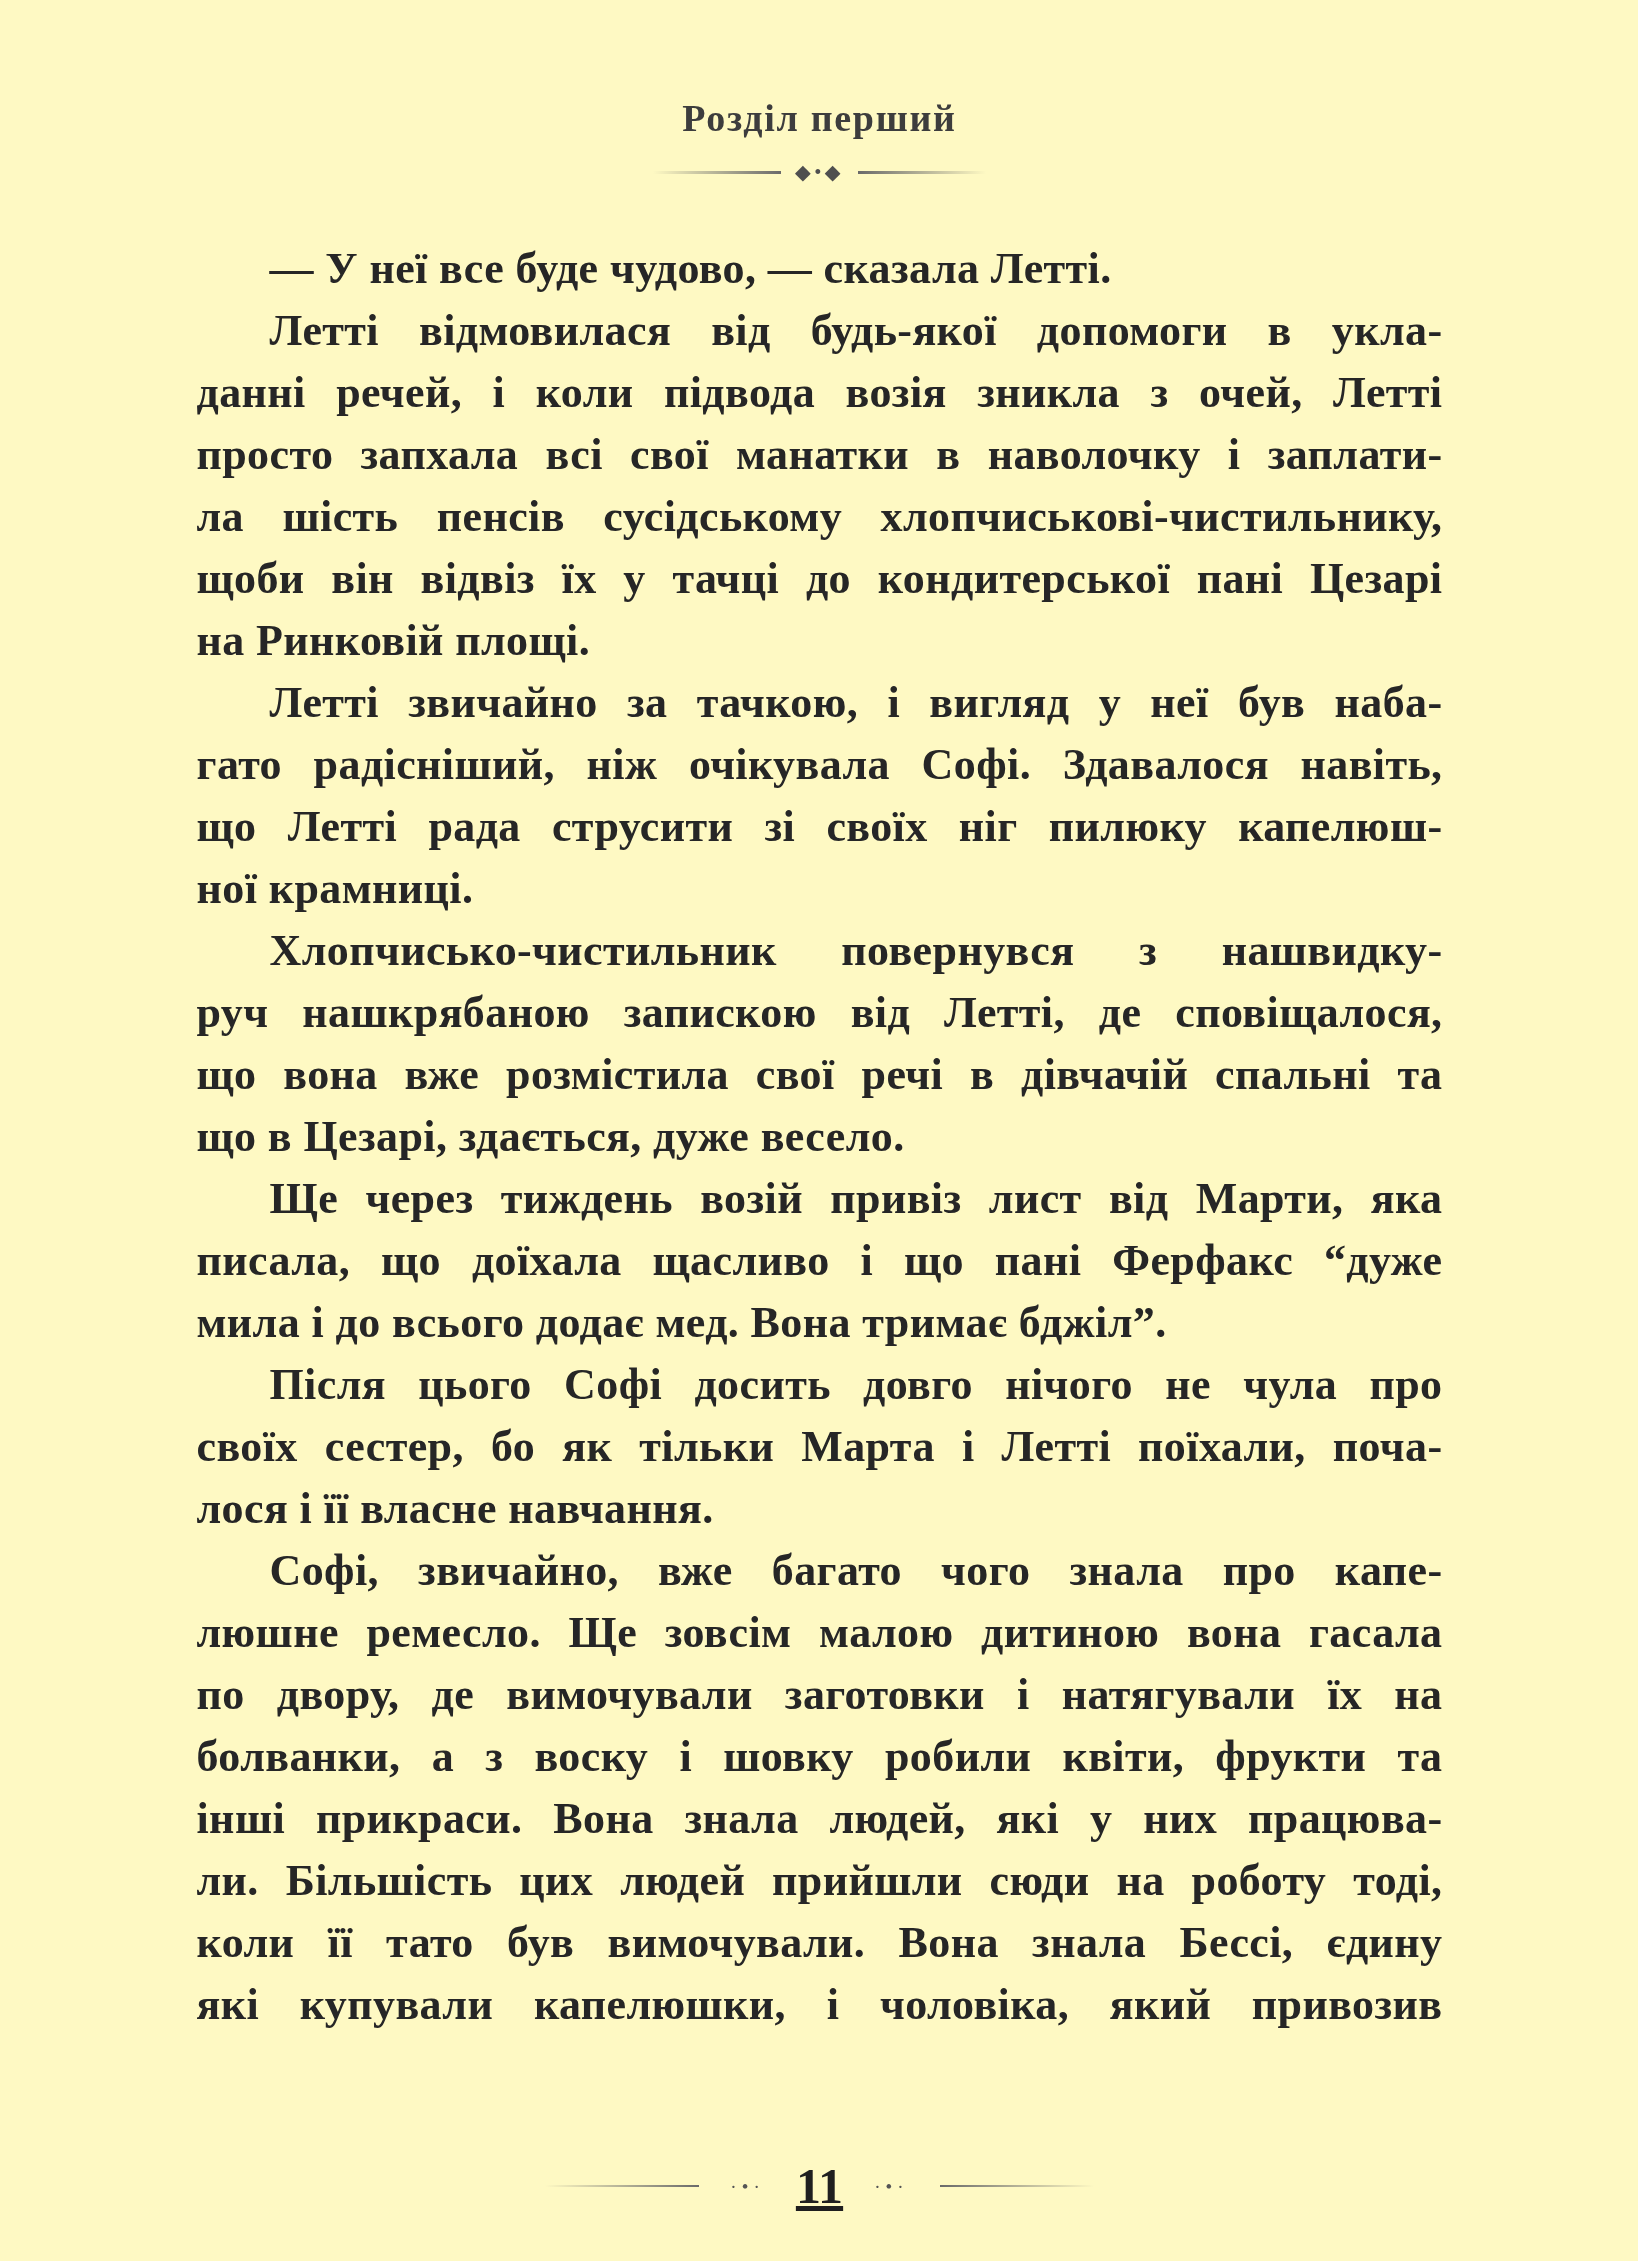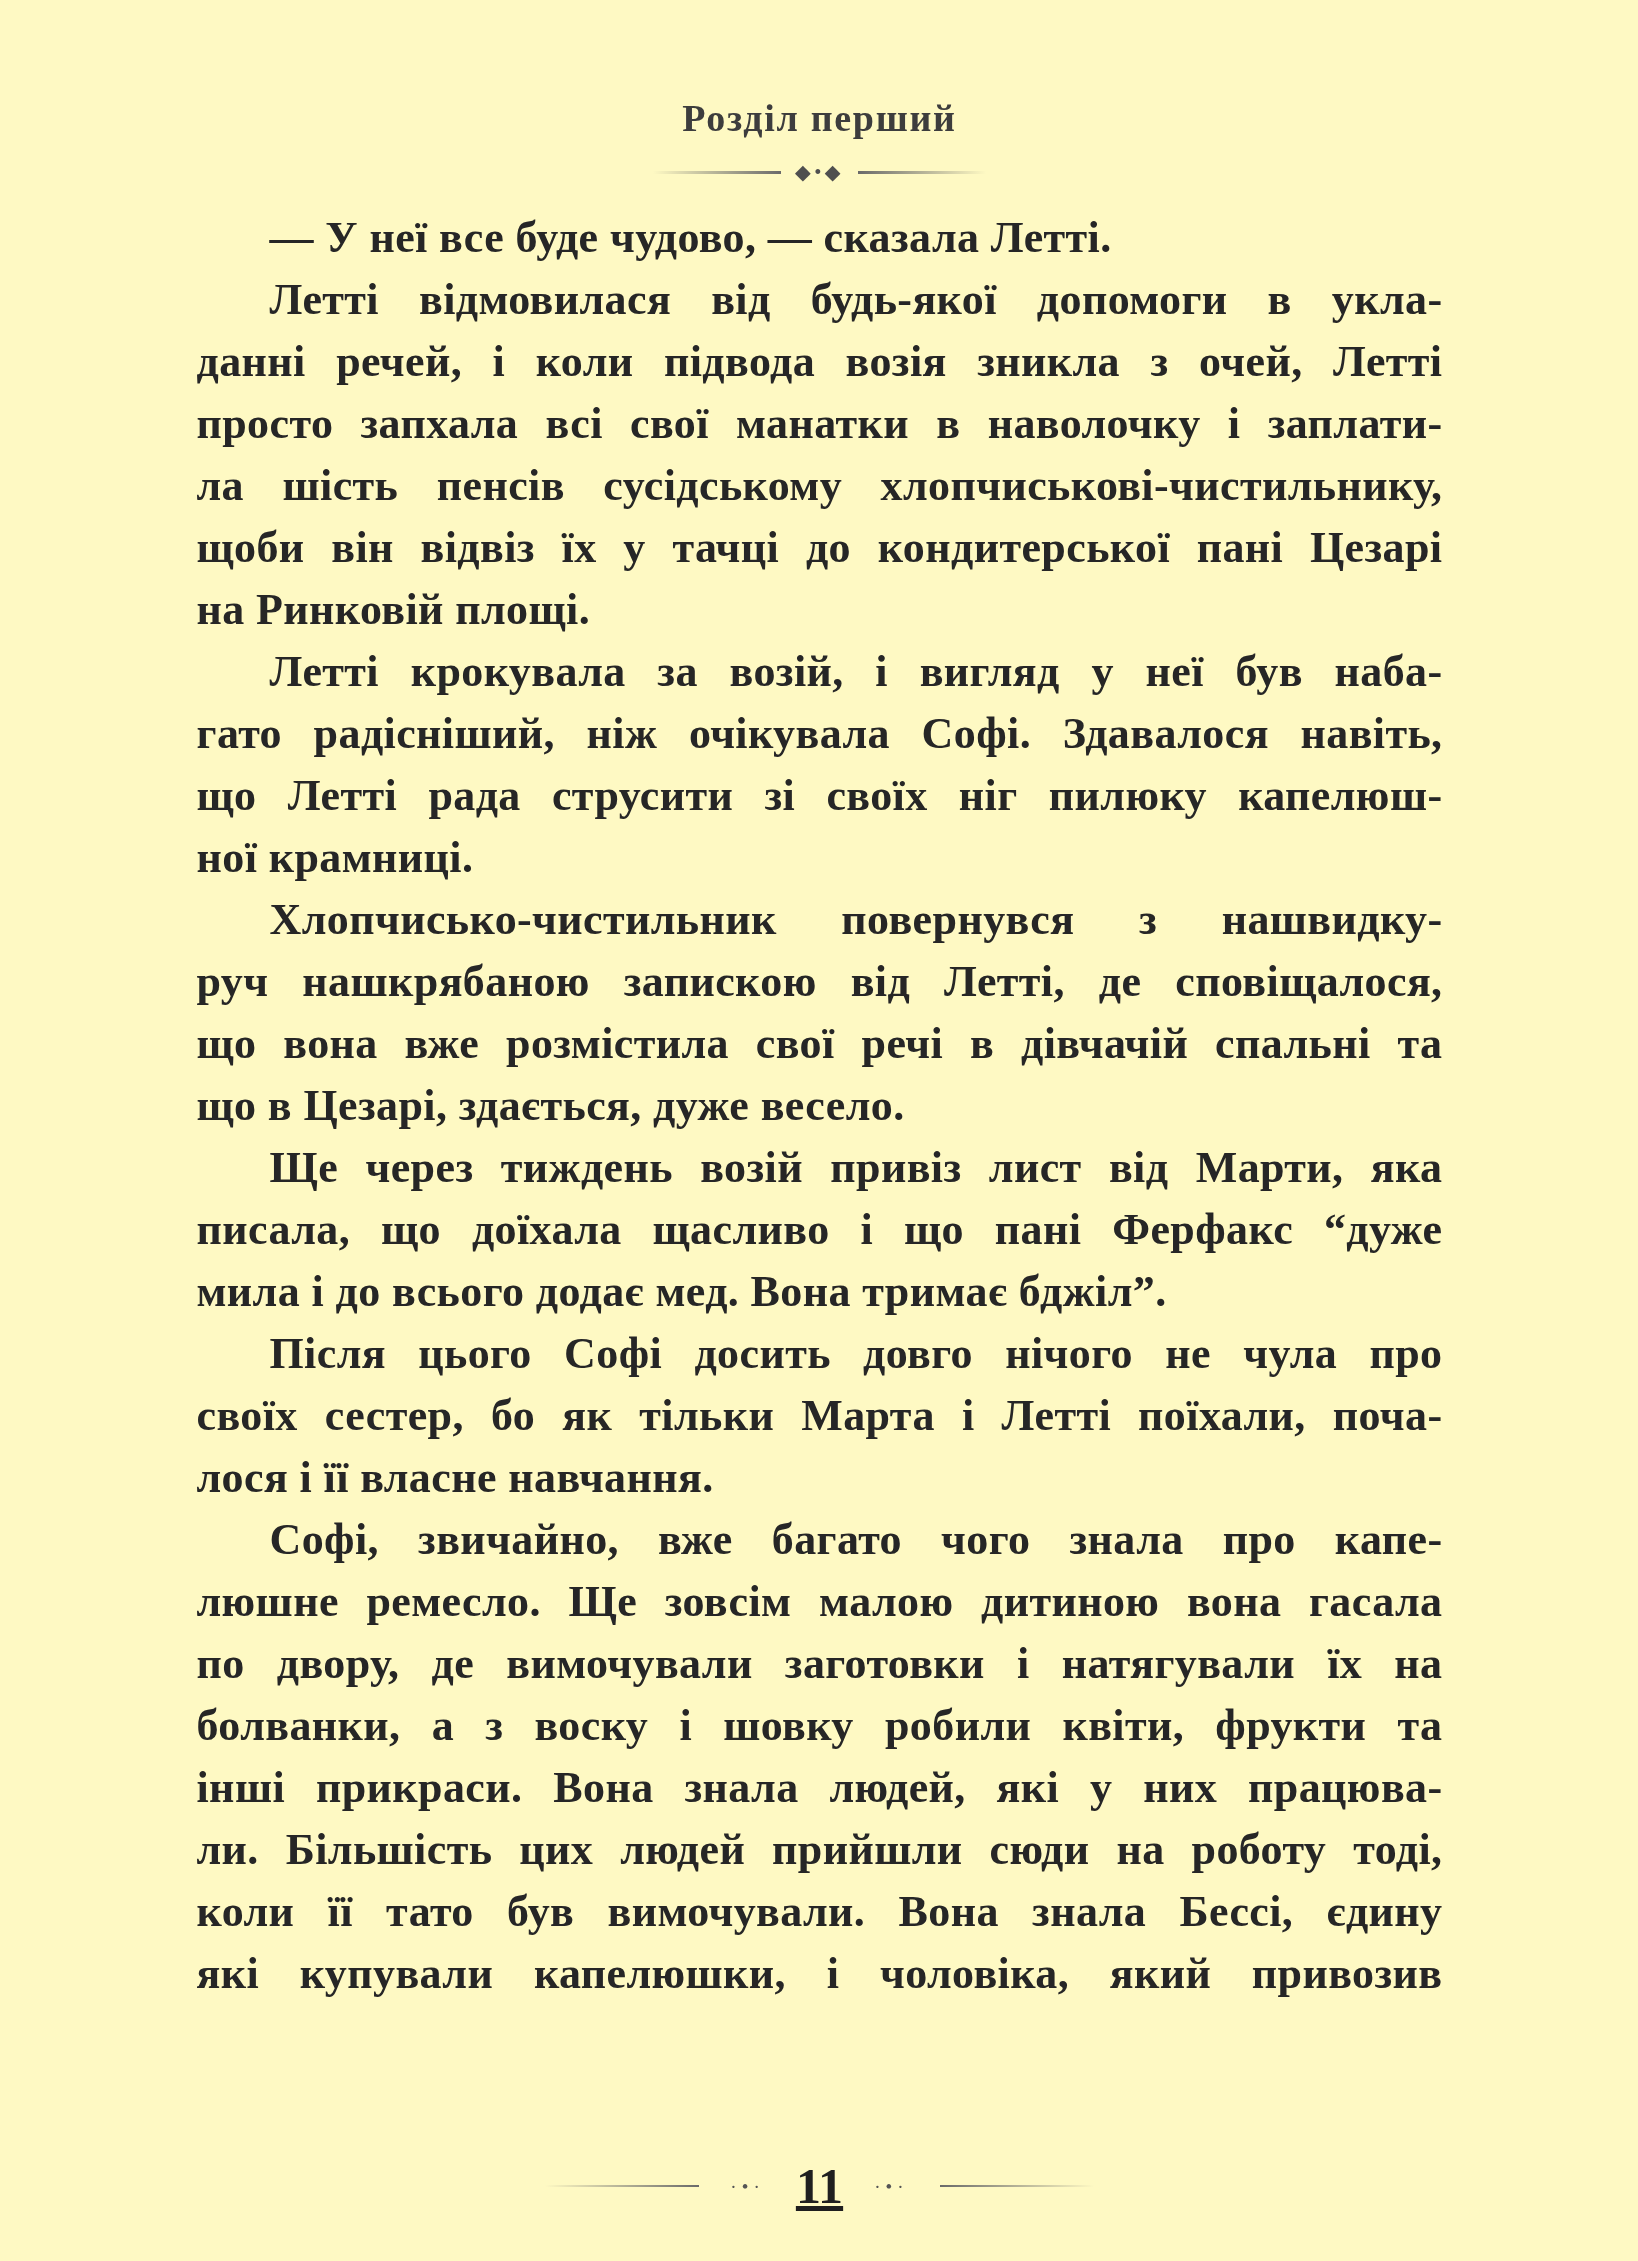--- a/index.html
+++ b/index.html
@@ -41,21 +41,21 @@
   }
   .orn-line.fade-left  { background: linear-gradient(to right, rgba(106,106,106,0), #6a6a6a); }
   .orn-line.fade-right { background: linear-gradient(to left,  rgba(106,106,106,0), #6a6a6a); }
   .orn-glyphs {
     font-size: 20.5px;
     line-height: 1;
     color: #4f4f4f;
     letter-spacing: 3.4px;
   }
   .text-body {
-    margin: 24px auto 0 auto;
+    margin: 55px auto 0 auto;
     width: 1246px;
     font-size: 44px;
     font-weight: bold;
     color: #262626;
     letter-spacing: 0.4px;
   }
   .paragraph { margin: 0; }
   .line {
     height: 62px;
     line-height: 62px;
@@ -122,21 +122,21 @@
       </div>
       <div class="paragraph">
         <div class="line first">Летті відмовилася від будь-якої допомоги в укла-</div>
         <div class="line">данні речей, і коли підвода возія зникла з очей, Летті</div>
         <div class="line">просто запхала всі свої манатки в наволочку і заплати-</div>
         <div class="line">ла шість пенсів сусідському хлопчиськові-чистильнику,</div>
         <div class="line">щоби він відвіз їх у тачці до кондитерської пані Цезарі</div>
         <div class="line last">на Ринковій площі.</div>
       </div>
       <div class="paragraph">
-        <div class="line first">Летті крокувала за возій, і вигляд у неї був наба-</div>
+        <div class="line first">Летті звичайно за тачкою, і вигляд у неї був наба-</div>
         <div class="line">гато радісніший, ніж очікувала Софі. Здавалося навіть,</div>
         <div class="line">що Летті рада струсити зі своїх ніг пилюку капелюш-</div>
         <div class="line last">ної крамниці.</div>
       </div>
       <div class="paragraph">
         <div class="line first">Хлопчисько-чистильник повернувся з нашвидку-</div>
         <div class="line">руч нашкрябаною запискою від Летті, де сповіщалося,</div>
         <div class="line">що вона вже розмістила свої речі в дівчачій спальні та</div>
         <div class="line last">що в Цезарі, здається, дуже весело.</div>
       </div>

